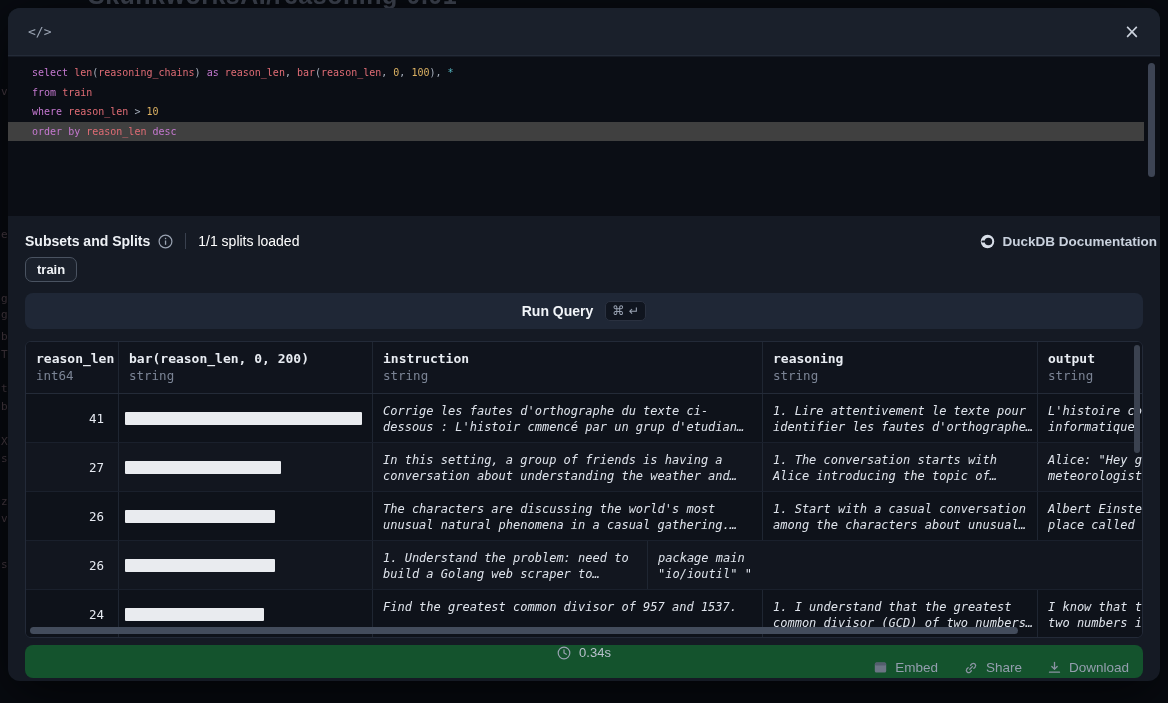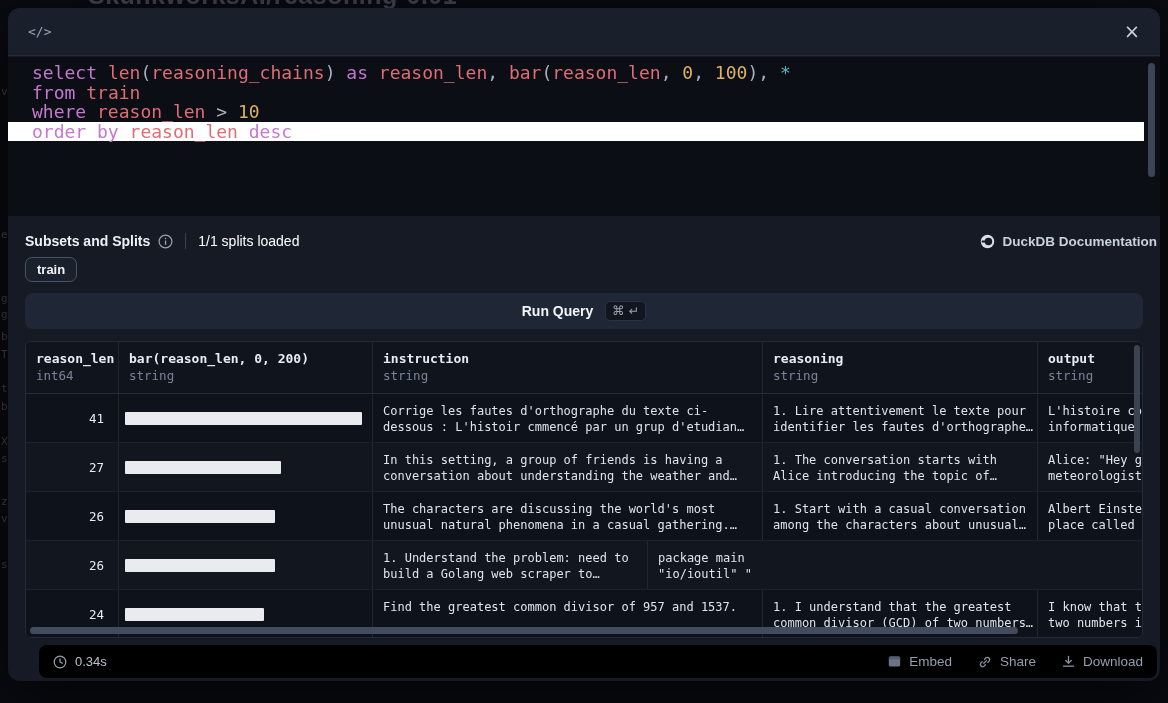--- a/index.html
+++ b/index.html
@@ -21,23 +21,23 @@
   .titlebar { position:absolute; left:0; top:0; width:100%; height:48px; display:flex; align-items:center;
               padding:0 20px; background:#1a202b; border-radius:12px 12px 0 0; border-bottom:1px solid #242b38; }
   .code-icon { font-family:"DejaVu Sans Mono", monospace; font-size:13px; color:#9aa3b2; margin-right:13px; }
   .mtitle { font-size:15px; font-weight:700; color:#e9edf3; letter-spacing:.2px; }
   .close { margin-left:auto; background:none; border:none; color:#ccd3de; font-size:19px; line-height:1;
            cursor:pointer; font-family:"DejaVu Sans", sans-serif; }
 
   
   .editor { position:absolute; left:0; top:49px; width:1152px; height:159px; background:#0b0e15; overflow:hidden; }
   #code { position:absolute; top:6px; left:0; right:16px;
-          font-family:"DejaVu Sans Mono", monospace; font-size:18px; line-height:19.5px; }
+          font-family:"DejaVu Sans Mono", monospace; font-size:10px; line-height:19.5px; }
   .cl { padding-left:24px; white-space:pre; height:19.5px; }
-  .cl.active { background:#ffffff; }
+  .cl.active { background:#404040; }
   .tk.k { color:#c478cf; } .tk.i { color:#e06c75; } .tk.n { color:#ddb263; }
   .tk.p { color:#a7afbc; } .tk.s { color:#56b6c2; } .tk.o { color:#a7afbc; }
   .esb { position:absolute; right:5px; top:6px; width:7px; height:148px; }
   .esb .thumb { width:7px; height:114px; background:#3d4454; border-radius:4px; }
 
   
   .subsets { position:absolute; left:17px; top:222px; right:3px; height:22px; display:flex; align-items:center; }
   .subsets-label { font-size:14px; font-weight:700; color:#eef1f5; }
   .info-icon { margin-left:8px; display:flex; }
   .vdiv { width:1px; height:16px; background:#39404e; margin:0 12px; }
@@ -69,29 +69,29 @@
   .row { display:flex; height:49px; border-bottom:1px solid #1a202c; }
   .row:nth-child(odd) { background:#0e121a; }
   .row:nth-child(even) { background:#12161f; }
   .cell { flex:none; border-right:1px solid #1f2632; overflow:hidden; }
   .cell:last-child { border-right:none; }
   .cell-num { display:flex; align-items:center; justify-content:flex-end; padding-right:14px;
               font-family:"DejaVu Sans Mono", monospace; font-size:12.5px; color:#e6eaf1; }
   .cell-bar { display:flex; align-items:center; padding-left:6px; }
   .bar { height:13px; background:#e9ebef; border-radius:1px; }
   .cell-text { padding:9px 8px 0 10px; font-family:"DejaVu Sans Mono", monospace; font-size:12px;
-               line-height:16px; color:#dfe4ec; white-space:pre; }
+               line-height:16px; color:#dfe4ec; white-space:pre;font-style:italic; }
   .vscroll { position:absolute; right:2px; top:3px; width:6px; height:288px; }
   .vscroll .thumb { width:6px; height:108px; background:#3b4250; border-radius:3px; }
   .hscroll { position:absolute; left:4px; bottom:3px; height:7px; width:1106px; }
   .hscroll .thumb { height:7px; width:988px; background:#434c5c; border-radius:4px; }
 
   
-  .mfooter { position:absolute; left:31px; top:637px; width:1118px; height:33px; background:#000000;
-             border-radius:8px; display:flex; align-items:center; padding:0 14px; }
+  .mfooter { position:absolute; left:17px; top:637px; width:1118px; height:33px; background:#14532d;
+             border-radius:8px; display:flex; align-items:center; padding:0 14px;flex-direction:column; }
   .time { display:flex; align-items:center; gap:8px; font-size:13px; color:#b9c1cd; }
   .factions { margin-left:auto; display:flex; align-items:center; gap:26px; }
   .fbtn { display:flex; align-items:center; gap:8px; background:none; border:none; color:#949eae;
           font-size:13.5px; cursor:pointer; font-family:"Liberation Sans", sans-serif; }
   svg { display:block; }
 </style>
 </head>
 <body>
 
 <div class="screen">

